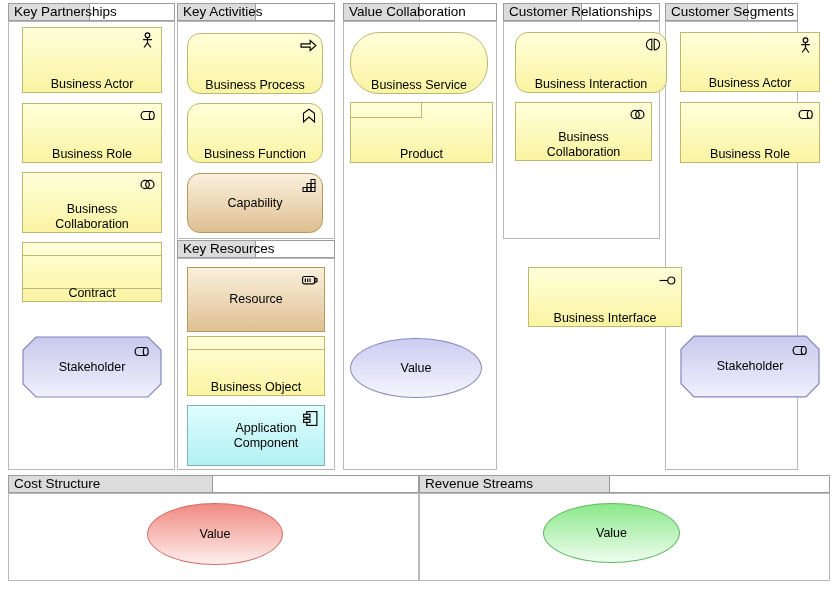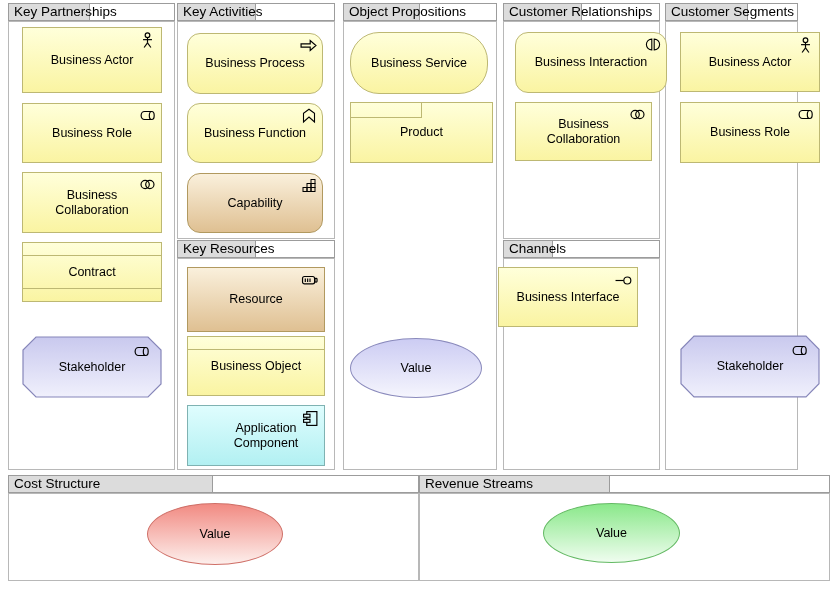--- a/index.html
+++ b/index.html
@@ -16,21 +16,21 @@
   .gbody{position:absolute;left:0;right:0;top:18px;bottom:0;background:#ffffff;
          border:1px solid #b8b8b8;box-sizing:border-box;}
 
   
   .el{position:absolute;box-sizing:border-box;border:1px solid;display:flex;
       align-items:center;justify-content:center;text-align:center;
       font-size:12.5px;line-height:1.2;}
   .lbl{position:relative;z-index:2;padding:0 10px;}
   .icon{position:absolute;top:4px;right:5px;z-index:2;line-height:0;}
 
-  .yellow{background:linear-gradient(180deg,#ffffda 0%,#faf4a2 100%);border-color:#bdb873;}
+  .yellow{background:linear-gradient(180deg,#ffffda 0%,#faf4a2 100%);border-color:#bdb873;align-items:flex-end;}
   .tan{background:linear-gradient(180deg,#faf0dc 0%,#dfc092 100%);border-color:#b1995f;justify-content:center;}
   .cyan{background:linear-gradient(180deg,#dffdfe 0%,#b2f0f2 100%);border-color:#7fb2b2;padding-left:20px;}
   .rounded{border-radius:13px;}
   .service{border-radius:29px;}
   .ellipse{border-radius:50%;}
   .purple-el{background:linear-gradient(180deg,#ccccf3 0%,#f5f5fd 100%);border-color:#8a8abc;}
   .red-el{background:linear-gradient(180deg,#f18a82 0%,#fdefec 100%);border-color:#cf6f67;}
   .green-el{background:linear-gradient(180deg,#8ae88a 0%,#effdef 100%);border-color:#63b963;}
 
   .band-top{position:absolute;left:0;right:0;top:12px;border-top:1px solid #bdb873;}
@@ -72,37 +72,31 @@
   <div class="group" style="left:177px;top:240px;width:158px;height:230px">
     <div class="ghead"></div>
     <div class="gtab" style="width:79px"></div>
     <div class="gtitle">Key Resources</div>
     <div class="gbody"></div>
   </div>
 
   <div class="group" style="left:343px;top:3px;width:154px;height:467px">
     <div class="ghead"></div>
     <div class="gtab" style="width:77px"></div>
-    <div class="gtitle">Object Propositions</div>
+    <div class="gtitle">Value Collaboration</div>
     <div class="gbody"></div>
   </div>
 
   <div class="group" style="left:503px;top:3px;width:157px;height:236px">
     <div class="ghead"></div>
     <div class="gtab" style="width:79px"></div>
     <div class="gtitle">Customer Relationships</div>
     <div class="gbody"></div>
   </div>
 
-  <div class="group" style="left:503px;top:240px;width:157px;height:230px">
-    <div class="ghead"></div>
-    <div class="gtab" style="width:50px"></div>
-    <div class="gtitle">Channels</div>
-    <div class="gbody"></div>
-  </div>
 
   <div class="group" style="left:665px;top:3px;width:133px;height:467px">
     <div class="ghead"></div>
     <div class="gtab" style="width:83px"></div>
     <div class="gtitle">Customer Segments</div>
     <div class="gbody"></div>
   </div>
 
   <div class="group" style="left:8px;top:475px;width:411px;height:106px">
     <div class="ghead"></div>
@@ -257,21 +251,21 @@
   <div class="el yellow" style="left:515px;top:102px;width:137px;height:59px">
     <span class="icon">
       <svg width="17" height="15" viewBox="0 0 16 14" fill="none" stroke="#000" stroke-width="1.1">
           <circle cx="5.8" cy="7" r="3.9"></circle>
           <circle cx="10.2" cy="7" r="3.9"></circle>
         </svg>
     </span>
     <span class="lbl">Business Collaboration</span>
   </div>
 
-  <div class="el yellow" style="left:498px;top:267px;width:140px;height:60px">
+  <div class="el yellow" style="left:528px;top:267px;width:154px;height:60px">
     <span class="icon">
       <svg width="17" height="17" viewBox="0 0 16 16" fill="none" stroke="#000" stroke-width="1.1">
           <line x1="0.5" y1="8" x2="8.2" y2="8"></line>
           <circle cx="11.6" cy="8" r="3.3"></circle>
         </svg>
     </span>
     <span class="lbl">Business Interface</span>
   </div>
 
   <div class="el yellow" style="left:680px;top:32px;width:140px;height:60px">

